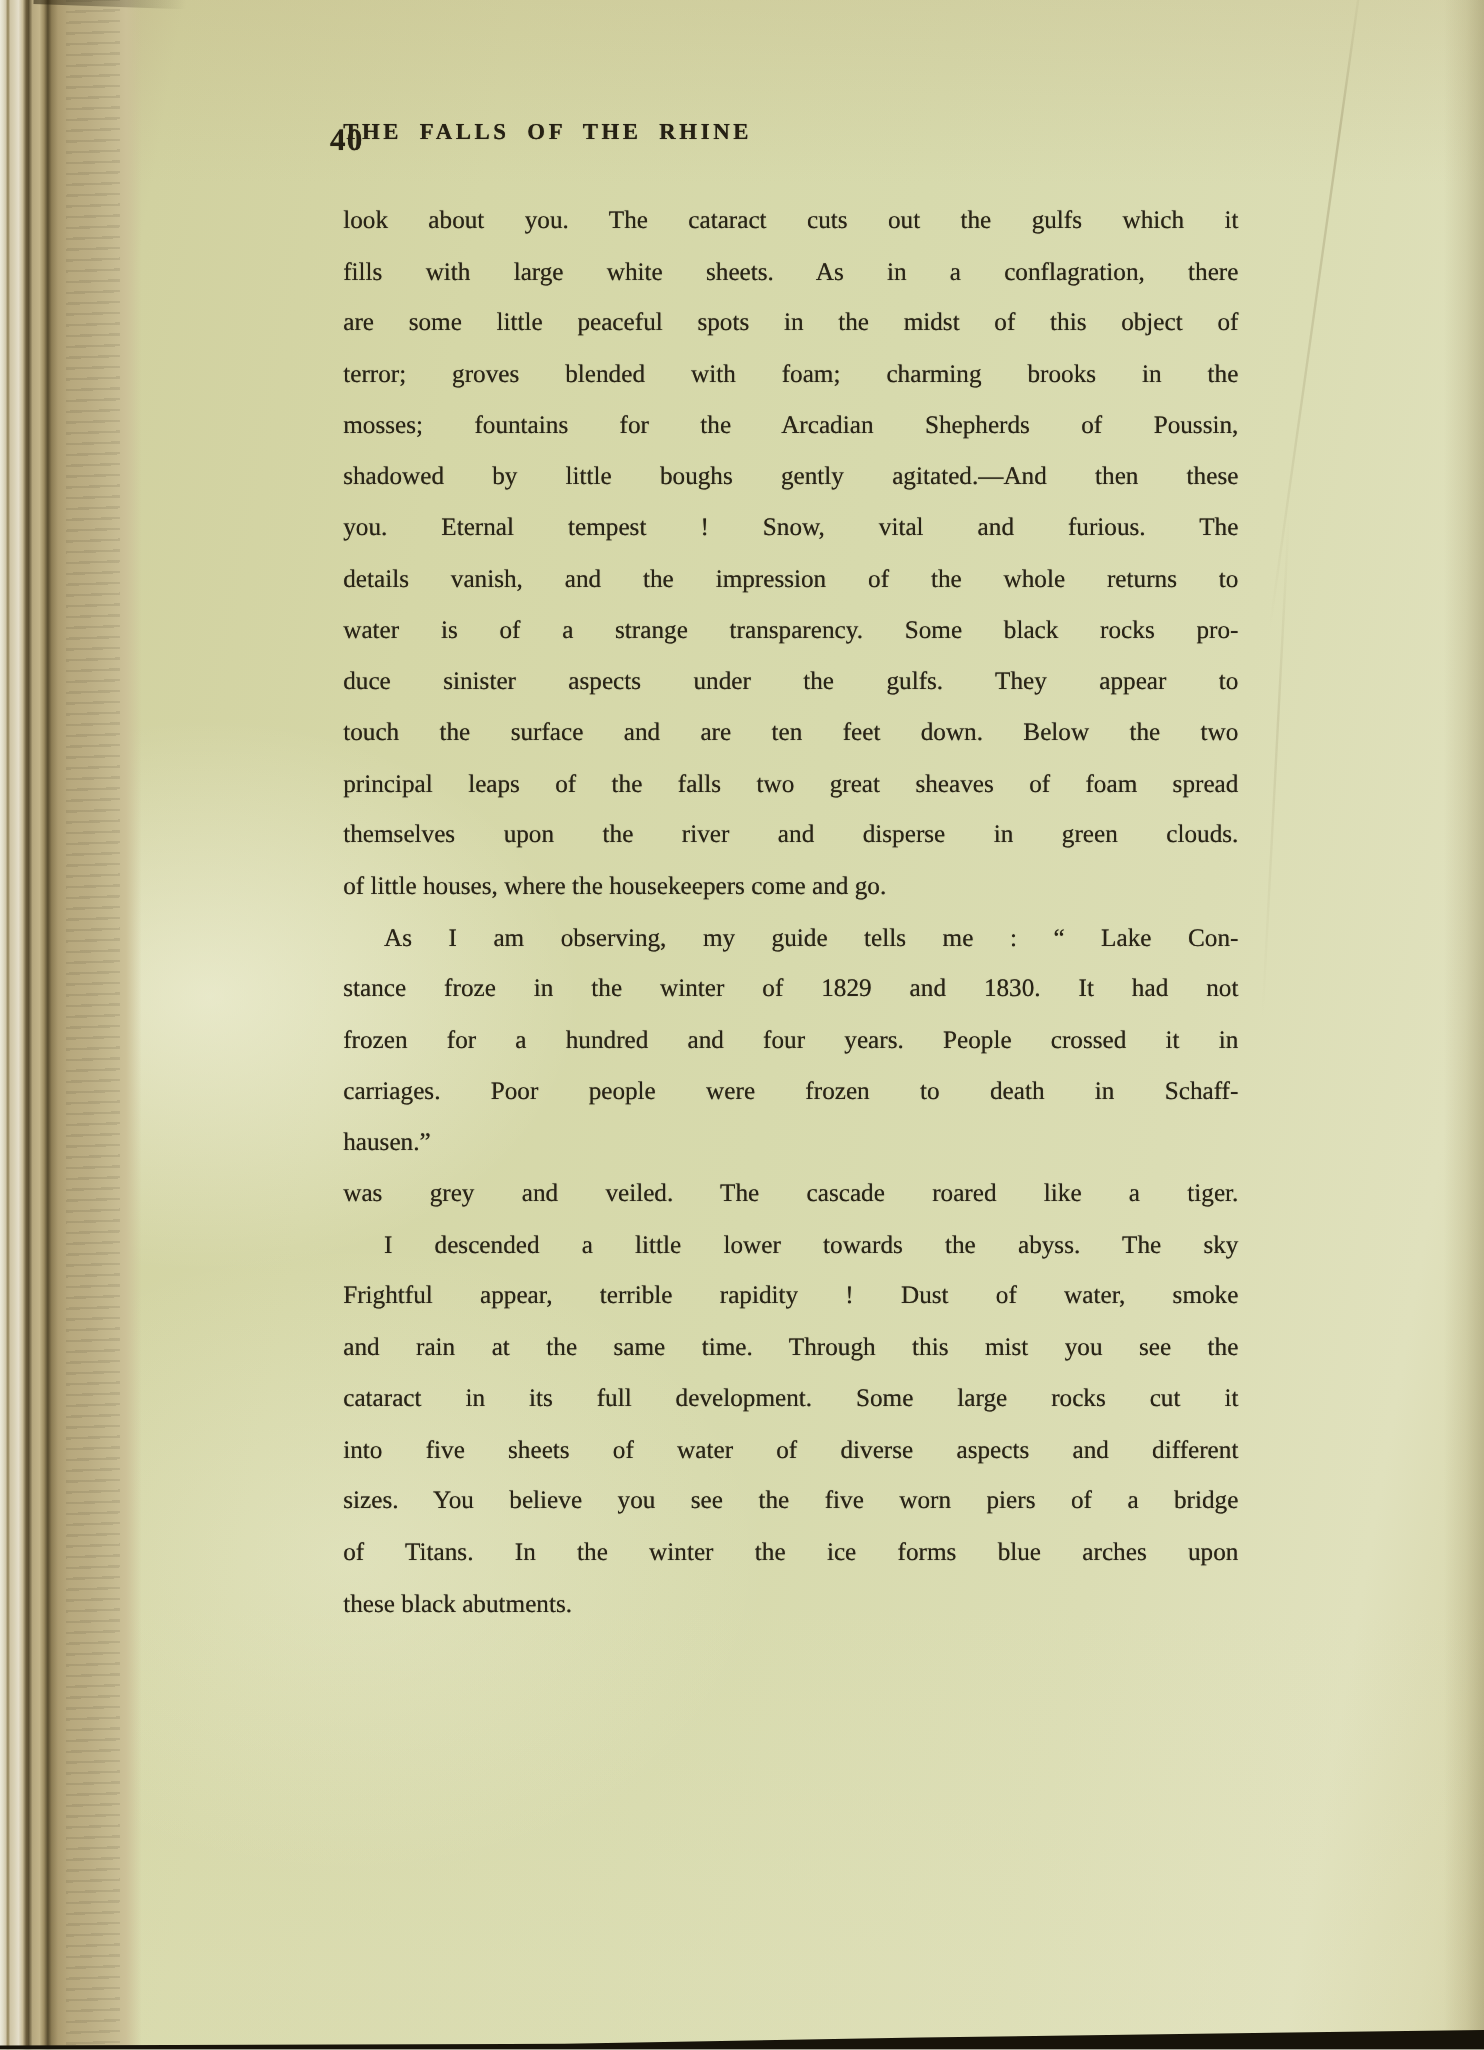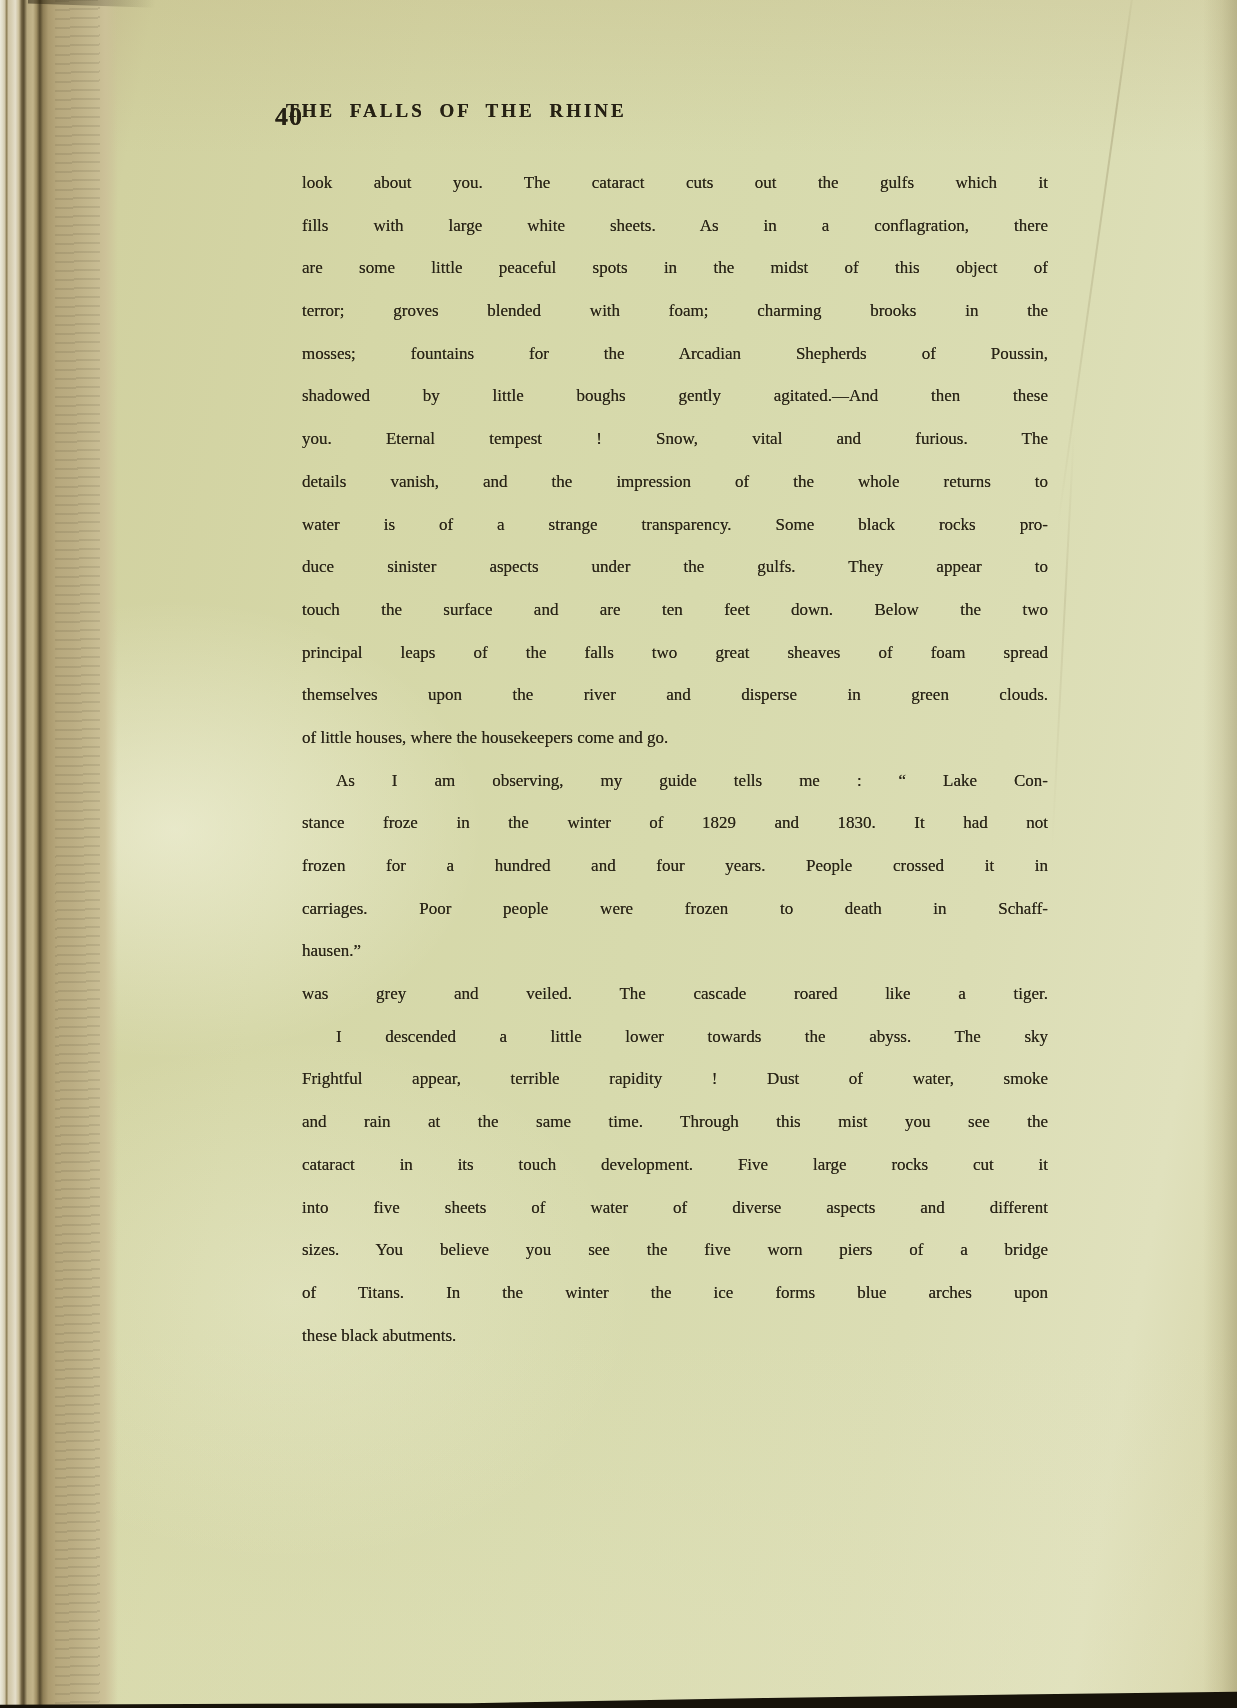--- a/index.html
+++ b/index.html
@@ -89,22 +89,22 @@
     text-shadow: 0 0 0.6px rgba(38,33,20,0.8);
   }
   .page-number {
     position: absolute; left: -11px; top: 2px;
     font-size: 26px; font-weight: bold; letter-spacing: 1px;
     text-shadow: 0 0 0.6px rgba(38,33,20,0.8);
   }
 
   
   .page-body {
-    position: absolute; top: 162px; left: 302px; width: 746px;
-    font-size: 17px; color: #2924170;
+    position: absolute; top: 162px; left: 286px; width: 746px;
+    font-size: 21px; color: #2924170;
     color: #292417;
     text-shadow: 0 0 0.6px rgba(41,36,23,0.75);
   }
   .paragraph { margin: 0; }
   .line {
     height: 42.7px; line-height: 42.7px;
     text-align: justify; text-align-last: justify;
     overflow: visible; white-space: normal;
   }
   .line.last { text-align-last: left; }
@@ -147,21 +147,21 @@
         <div class="line">stance froze in the winter of 1829 and 1830.  It had not</div>
         <div class="line">frozen for a hundred and four years.  People crossed it in</div>
         <div class="line">carriages.  Poor people were frozen to death in Schaff-</div>
         <div class="line last">hausen.”</div>
       </div>
       <div class="paragraph">
         <div class="line">was grey and veiled.  The cascade roared like a tiger.</div>
         <div class="line indent">I descended a little lower towards the abyss.  The sky</div>
         <div class="line">Frightful appear, terrible rapidity !  Dust of water, smoke</div>
         <div class="line">and rain at the same time.  Through this mist you see the</div>
-        <div class="line">cataract in its touch development.  Five large rocks cut it</div>
+        <div class="line">cataract in its full development.  Some large rocks cut it</div>
         <div class="line">into five sheets of water of diverse aspects and different</div>
         <div class="line">sizes.  You believe you see the five worn piers of a bridge</div>
         <div class="line">of Titans.  In the winter the ice forms blue arches upon</div>
         <div class="line last">these black abutments.</div>
       </div>
     </div>
 
   <div class="bottom-bar"></div>
 </div>
 

